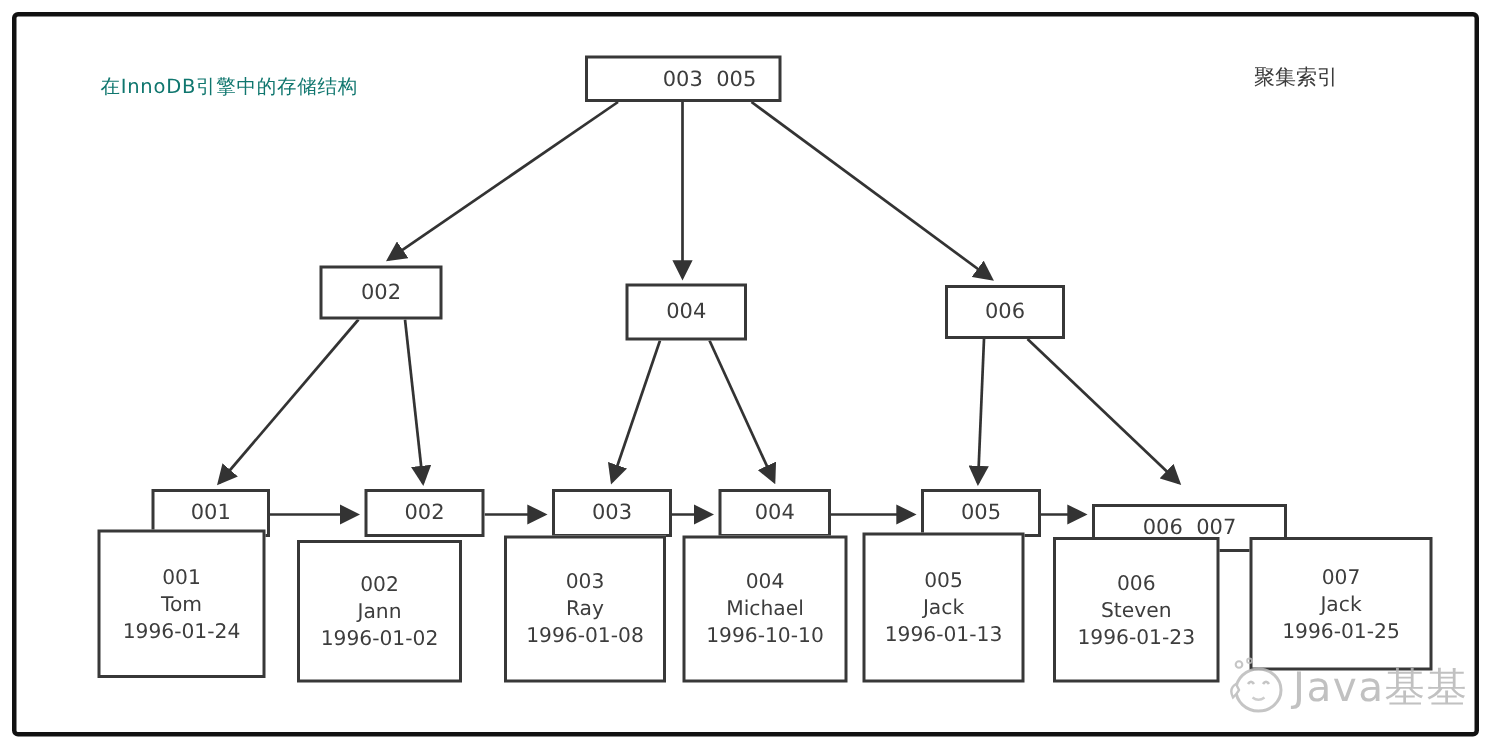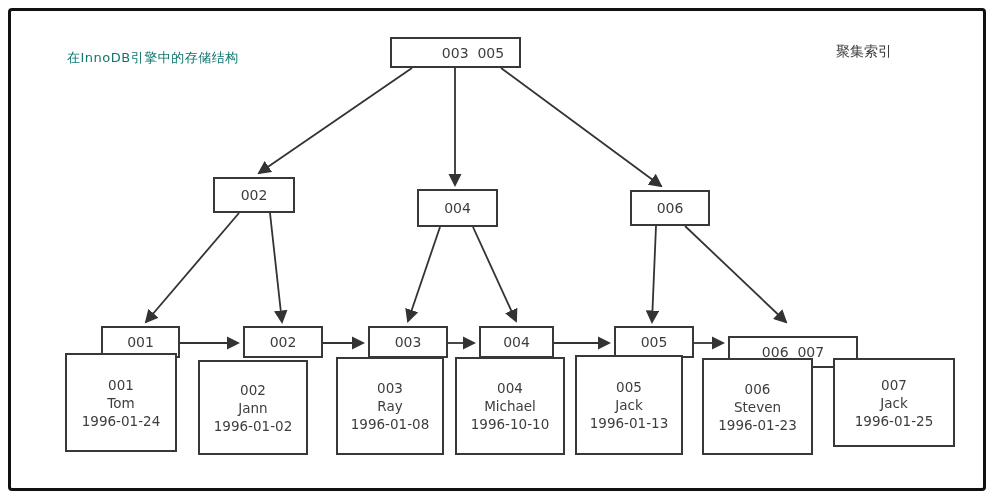--- a/index.html
+++ b/index.html
@@ -183,14 +183,26 @@
     <span>Steven</span>
     <span>1996-01-23</span>
   </div>
   <div class="record" style="left:833px; top:358px; width:122px; height:89px;">
     <span>007</span>
     <span>Jack</span>
     <span>1996-01-25</span>
   </div>
 
 
+  <div class="watermark">
+    <svg width="42" height="44" viewBox="0 0 42 44">
+      <circle cx="8" cy="7" r="2.2" fill="none" stroke="#bcbcbc" stroke-width="1.4"></circle>
+      <circle cx="15" cy="4.5" r="1.6" fill="none" stroke="#bcbcbc" stroke-width="1.2"></circle>
+      <ellipse cx="21" cy="24" rx="15" ry="14" fill="#ffffff" stroke="#bcbcbc" stroke-width="2"></ellipse>
+      <path d="M6 20 Q1 23 4 29 Q7 26 8 24 Z" fill="#ffffff" stroke="#bcbcbc" stroke-width="1.6"></path>
+      <path d="M14 20 q2 -3 4 0" fill="none" stroke="#bcbcbc" stroke-width="1.8"></path>
+      <path d="M24 20 q2 -3 4 0" fill="none" stroke="#bcbcbc" stroke-width="1.8"></path>
+      <path d="M17 29 q4 3 8 0" fill="none" stroke="#c6c6c6" stroke-width="1.6"></path>
+    </svg>
+    <span class="wm-text">Java基基</span>
+  </div>
 
 </div>
 
 </body></html>

